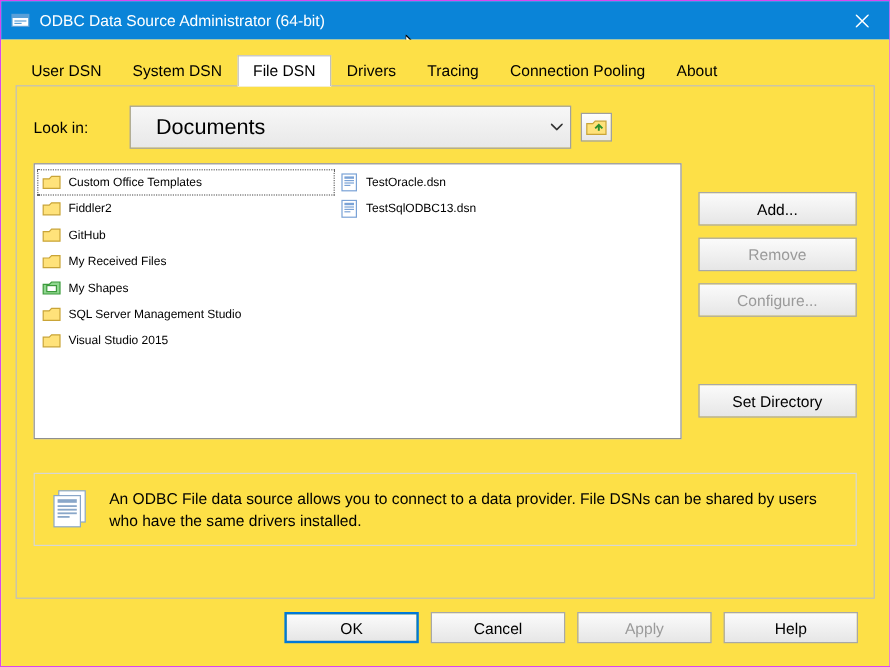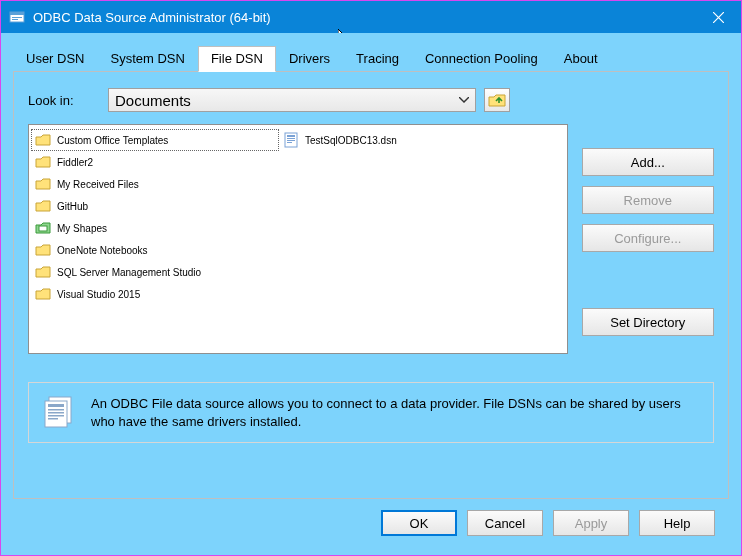--- a/index.html
+++ b/index.html
@@ -3,46 +3,46 @@
 <meta charset="utf-8">
 <style>
   * { box-sizing: border-box; font-family: "Segoe UI", Tahoma, sans-serif; }
   body { margin: 0; background: #fff; }
   .window { width: 742px; height: 556px; border: 1px solid #d946ef; display: flex; flex-direction: column; }
   .titlebar { height: 32px; background: #0a84d8; color: #fff; display: flex; align-items: center; padding: 0 0 0 8px; }
   .titlebar .icon { width: 16px; height: 16px; margin-right: 8px; }
   .titlebar .title { font-size: 13px; flex: 1; }
   .titlebar .close { width: 46px; height: 100%; display: flex; align-items: center; justify-content: center; cursor: default; }
   .cursor-arrow { position: absolute; left: 338px; top: 29px; pointer-events: none; }
-  .client { flex: 1; background: #7dd3fc; padding: 12px 12px 8px 12px; display: flex; flex-direction: column; position: relative; }
+  .client { flex: 1; background: #fde047; padding: 12px 12px 8px 12px; display: flex; flex-direction: column; position: relative; }
   .tabs { display: flex; align-items: flex-end; height: 26px; position: relative; z-index: 2; }
   .tab { font-size: 13px; color: #000; padding: 4px 12px 5px 12px; border: 1px solid transparent; border-bottom: none; position: relative; cursor: default; }
   .tab.active { background: #fff; border: 1px solid #bfbfbf; border-bottom: 1px solid #fff; margin-bottom: -1px; }
   .tabpanel { border: 1px solid #bfbfbf; flex: 1; padding: 16px 14px 14px 14px; display: flex; flex-direction: column; position: relative; z-index: 1; }
   .lookin-row { display: flex; align-items: center; gap: 8px; margin-bottom: 12px; }
   .lookin-label { font-size: 13px; width: 72px; }
-  .lookin-select { flex: 0 0 368px; height: 24px; border: 1px solid #a0a0a0; background: linear-gradient(#f7f7f7,#e8e8e8); display: flex; align-items: center; padding: 0 6px; font-size: 15px; position: relative; }
+  .lookin-select { flex: 0 0 368px; height: 36px; border: 1px solid #a0a0a0; background: linear-gradient(#f7f7f7,#e8e8e8); display: flex; align-items: center; padding: 0 21px; font-size: 18px; position: relative; }
   .lookin-select .chev { position: absolute; right: 6px; top: 50%; transform: translateY(-50%); }
   .up-btn { width: 26px; height: 24px; border: 1px solid #a0a0a0; background: linear-gradient(#fefefe,#e8e8e8); display: flex; align-items: center; justify-content: center; }
   .mid { display: flex; gap: 14px; flex: 0 0 auto; }
   .filelist { width: 546px; height: 230px; border: 1px solid #8f8f8f; background: #fff; padding: 4px 2px; display: flex; flex-direction: row; overflow: hidden; }
   .col { display: flex; flex-direction: column; }
   .col1 { width: 248px; }
   .col2 { width: 260px; }
   .item { display: flex; align-items: center; height: 22px; font-size: 10px; padding: 0 4px; gap: 6px; text-align: center; }
   .item.selected-box { outline: 1px dotted #666; outline-offset: -1px; }
   .sidebuttons { display: flex; flex-direction: column; gap: 10px; width: 134px; margin-top: 24px; }
   .winbtn { height: 28px; border: 1px solid #a8a8a8; background: linear-gradient(#fbfbfb,#e6e6e6); font-size: 13px; display: flex; align-items: center; justify-content: center; color: #000; }
   .winbtn.disabled { color: #9a9a9a; }
   .winbtn.default { border: 2px solid #0078d7; }
   .spacer-gap { height: 36px; }
   .desc { margin-top: 28px; border: 1px solid #d6d6d6; padding: 12px 12px 12px 14px; display: flex; gap: 14px; align-items: flex-start; }
   .desc-text { font-size: 13px; line-height: 1.35; }
   .bottombar { height: 48px; display: flex; align-items: center; justify-content: flex-end; gap: 10px; padding: 0 14px; border-top: 0; }
-  .bottombar .winbtn { width: 76px; height: 26px; }
+  .bottombar .winbtn { width: 112px; height: 26px; }
   svg { display: block; }
 </style>
 </head>
 <body>
 
 <div class="window">
   <div class="titlebar">
     <span class="icon">
       <svg width="16" height="16">
           <rect x="1" y="3" width="14" height="10" fill="#fff" stroke="#5aa0d8"></rect>
@@ -112,65 +112,69 @@
                   </svg>
                 </span>
               <span>Fiddler2</span>
             </div>
             <div class="item">
               <span>
                   <svg width="16" height="14">
                     <path d="M1 4 L6 4 L8 2 L15 2 L15 12 L1 12 Z" fill="#ffe27a" stroke="#c9a437"></path>
                   </svg>
                 </span>
+              <span>GitHub</span>
+            </div>
+            <div class="item">
+              <span>
+                  <svg width="16" height="14">
+                    <path d="M1 4 L6 4 L8 2 L15 2 L15 12 L1 12 Z" fill="#ffe27a" stroke="#c9a437"></path>
+                  </svg>
+                </span>
               <span>My Received Files</span>
-            </div>
-            <div class="item">
-              <span>
-                  <svg width="16" height="14">
-                    <path d="M1 4 L6 4 L8 2 L15 2 L15 12 L1 12 Z" fill="#ffe27a" stroke="#c9a437"></path>
-                  </svg>
-                </span>
-              <span>GitHub</span>
             </div>
             <div class="item">
               <span>
                   <svg width="16" height="14">
                     <path d="M1 4 L6 4 L8 2 L15 2 L15 12 L1 12 Z" fill="#8fd68f" stroke="#3b9a3b"></path>
                     <rect x="4" y="5" width="8" height="5" fill="#fff" stroke="#3b9a3b"></rect>
                   </svg>
                 </span>
               <span>My Shapes</span>
             </div>
             <div class="item">
               <span>
                   <svg width="16" height="14">
                     <path d="M1 4 L6 4 L8 2 L15 2 L15 12 L1 12 Z" fill="#ffe27a" stroke="#c9a437"></path>
                   </svg>
                 </span>
-              <span>OneNote Notebooks</span>
-            </div>
-            <div class="item">
-              <span>
-                  <svg width="16" height="14">
-                    <path d="M1 4 L6 4 L8 2 L15 2 L15 12 L1 12 Z" fill="#ffe27a" stroke="#c9a437"></path>
-                  </svg>
-                </span>
               <span>SQL Server Management Studio</span>
             </div>
             <div class="item">
               <span>
                   <svg width="16" height="14">
                     <path d="M1 4 L6 4 L8 2 L15 2 L15 12 L1 12 Z" fill="#ffe27a" stroke="#c9a437"></path>
                   </svg>
                 </span>
               <span>Visual Studio 2015</span>
             </div>
           </div>
           <div class="col col2">
+            <div class="item">
+              <span>
+                  <svg width="16" height="16">
+                    <rect x="2" y="1" width="12" height="14" fill="#fff" stroke="#7aa2d6"></rect>
+                    <rect x="4" y="3" width="8" height="2" fill="#7aa2d6"></rect>
+                    <rect x="4" y="6" width="8" height="1" fill="#7aa2d6"></rect>
+                    <rect x="4" y="8" width="8" height="1" fill="#7aa2d6"></rect>
+                    <rect x="4" y="10" width="5" height="1" fill="#7aa2d6"></rect>
+                  </svg>
+                </span>
+              <span>TestOracle.dsn</span>
+            </div>
             <div class="item">
               <span>
                   <svg width="16" height="16">
                     <rect x="2" y="1" width="12" height="14" fill="#fff" stroke="#7aa2d6"></rect>
                     <rect x="4" y="3" width="8" height="2" fill="#7aa2d6"></rect>
                     <rect x="4" y="6" width="8" height="1" fill="#7aa2d6"></rect>
                     <rect x="4" y="8" width="8" height="1" fill="#7aa2d6"></rect>
                     <rect x="4" y="10" width="5" height="1" fill="#7aa2d6"></rect>
                   </svg>
                 </span>

